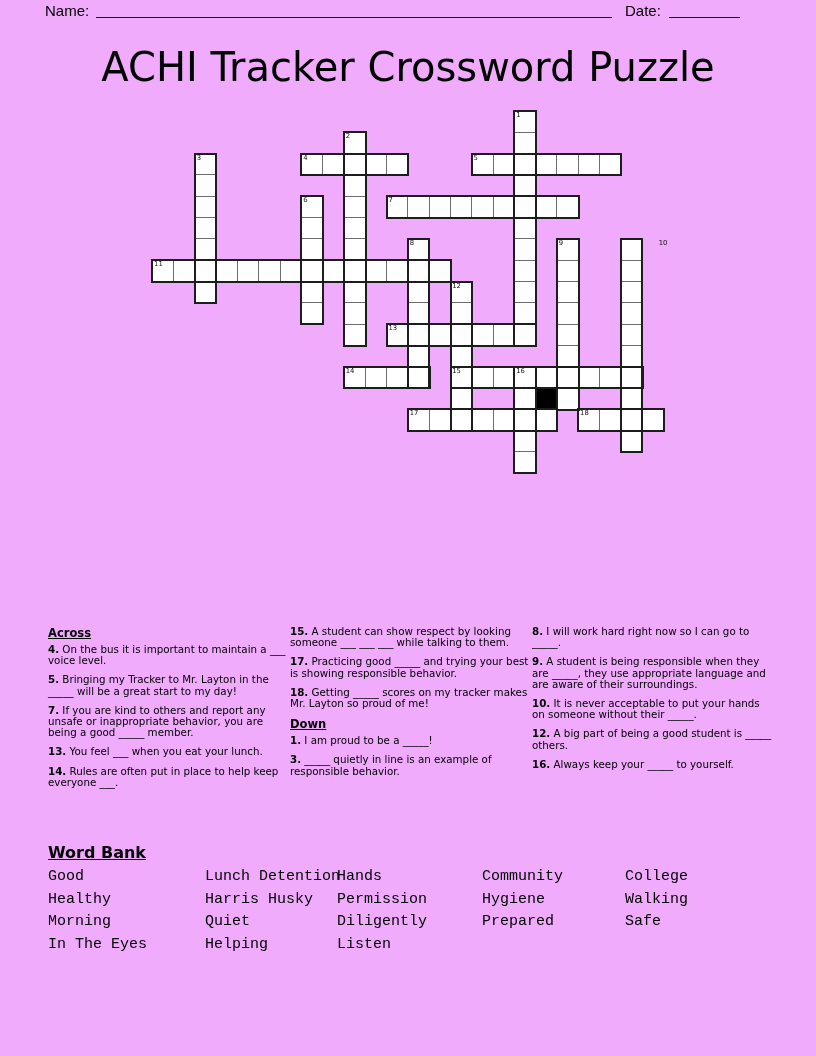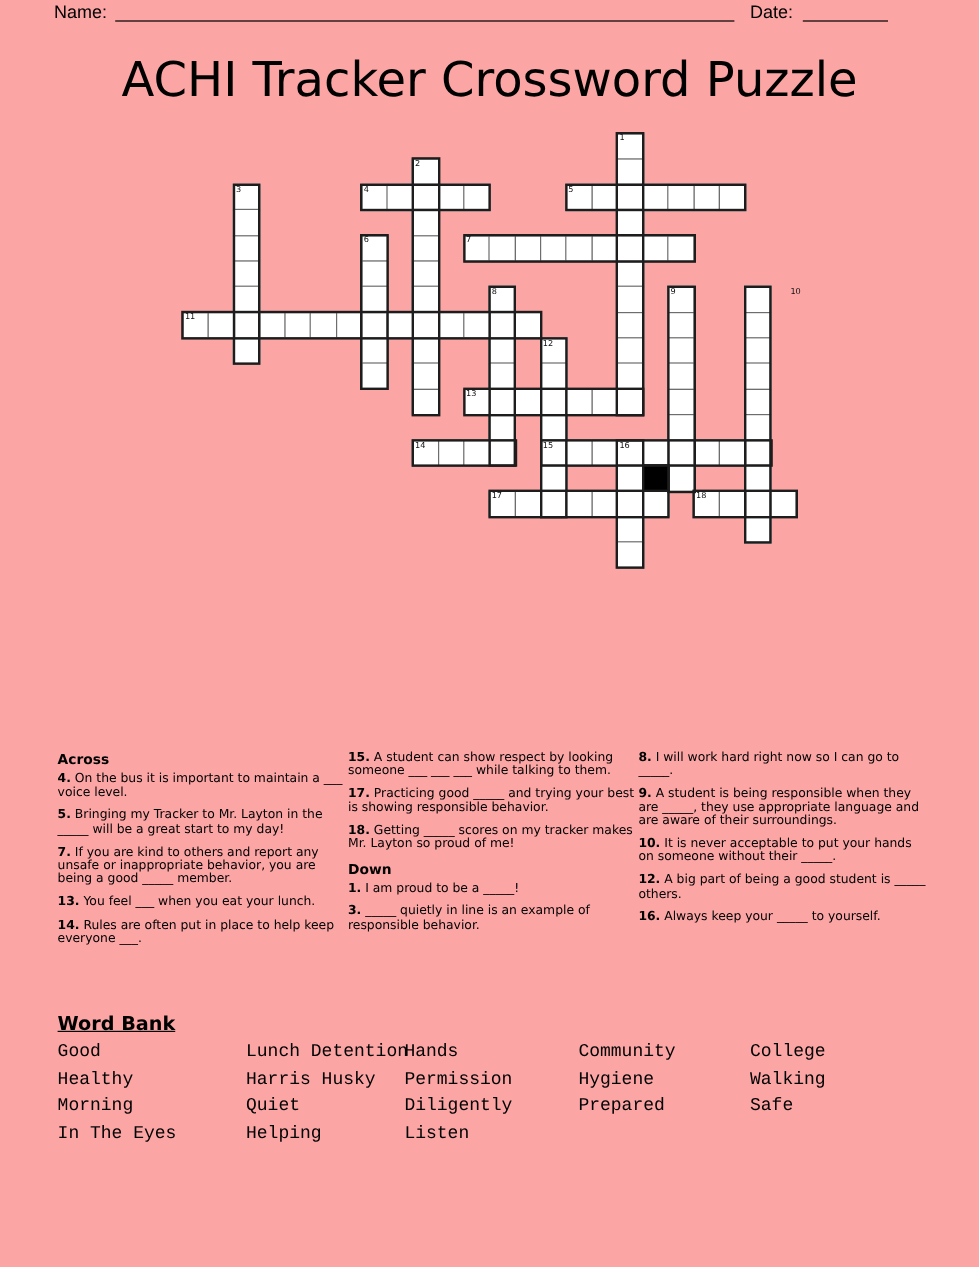--- a/index.html
+++ b/index.html
@@ -1,35 +1,35 @@
 <!DOCTYPE html>
 <html><head>
 <meta charset="utf-8">
 <style>
   html,body { margin:0; padding:0; background:#fff; }
   #page {
-    position:relative; width:816px; height:1056px; background:#fca5a5;
+    position:relative; width:816px; height:1056px; background:#f0abfc;
     overflow:hidden; font-family:"DejaVu Sans", sans-serif; color:#000;
   }
   
   .hdr-label { position:absolute; font-family:"Liberation Sans", sans-serif; font-size:15px; top:2px; }
   .blank-line { position:absolute; border-bottom:1.4px solid #000; height:15px; top:2px; }
   
   #title {
     position:absolute; top:44px; left:0; width:816px; text-align:center;
     font-size:40px; line-height:46px; font-family:"DejaVu Sans", sans-serif;
   }
   
   .cell { position:absolute; background:#fff; border:1.5px solid #6d6d6d; box-sizing:border-box; }
   .cell.black { background:#000; border-color:#000; }
   .wout { position:absolute; border:2px solid #1d1d1d; box-sizing:border-box; pointer-events:none; }
   .cnum { position:absolute; font-size:6.8px; line-height:7px; color:#111; pointer-events:none; }
   
   .clue-col { position:absolute; top:626px; width:240px; }
-  .clue-heading { font-size:11.5px; font-weight:bold; margin:0 0 4px 0; }
+  .clue-heading { font-size:11.5px; font-weight:bold; text-decoration:underline; margin:0 0 4px 0; }
   .clue { font-size:10.3px; line-height:11.2px; margin:0 0 8px 0; }
   .clue .num { font-weight:bold; }
   
   #wb-heading {
     position:absolute; left:48px; top:843px; font-size:16px; font-weight:bold;
     text-decoration:underline;
   }
   .wb-col { position:absolute; top:866px; font-size:15px; line-height:22.6px;font-family:Liberation Mono, monospace; }
   .wb-item { white-space:nowrap; }
 </style>

